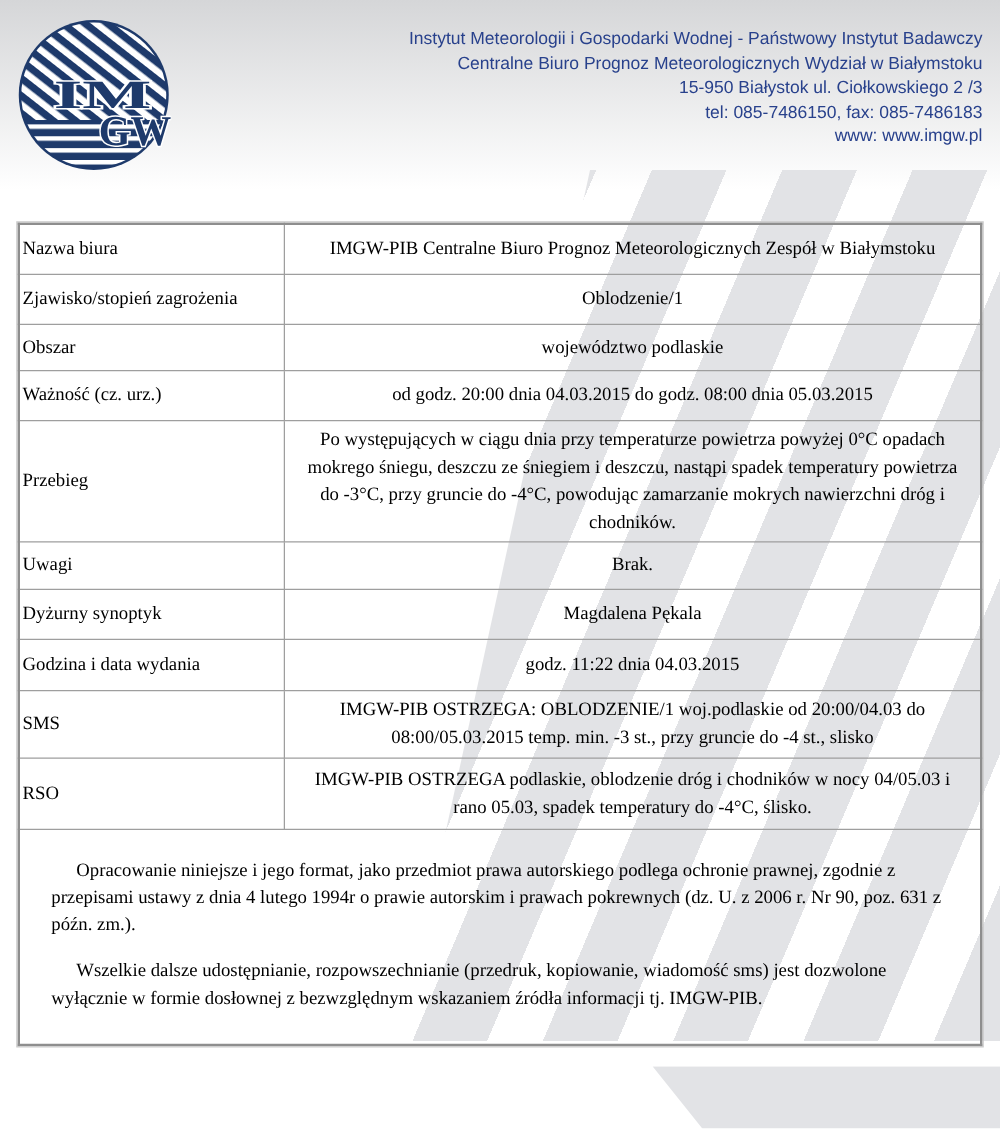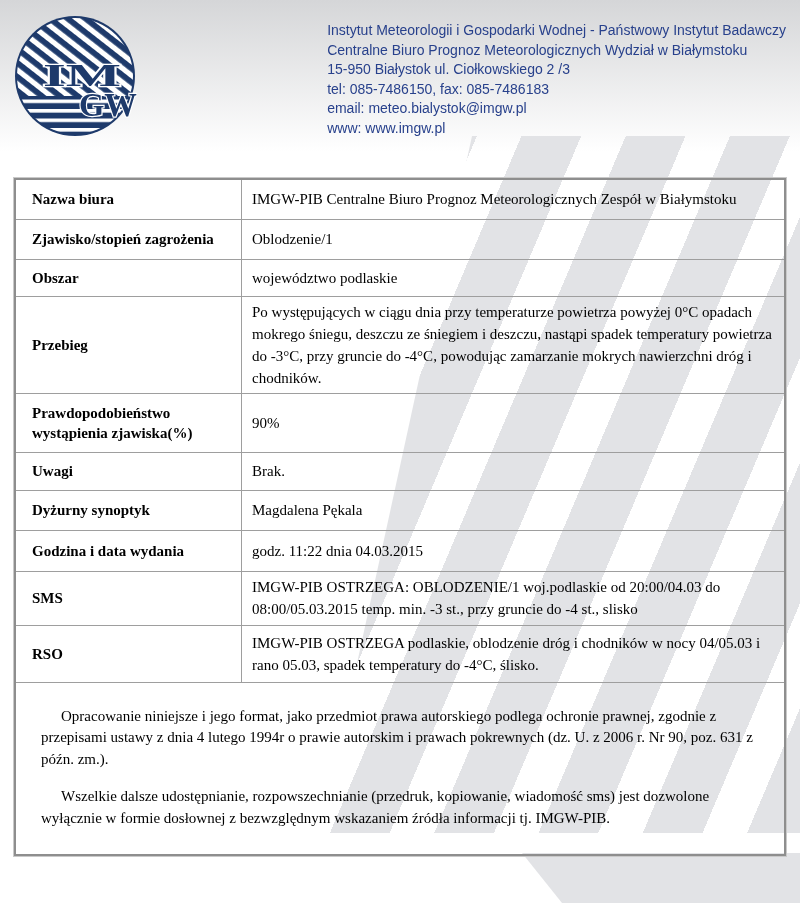--- a/index.html
+++ b/index.html
@@ -11,35 +11,35 @@
         background:linear-gradient(#d5d6d8,#ffffff);}
 
   
   .stripes{position:absolute;top:136px;left:0;width:800px;height:697px;
         background:repeating-linear-gradient(113deg,#e2e3e6 0 55px,rgba(255,255,255,0) 55px 96px);
         clip-path:polygon(59% 0,100% 0,100% 100%,40% 100%);}
   .bottom-band{position:absolute;left:496px;top:853px;width:304px;height:50px;
         background:#e2e3e6;clip-path:polygon(26px 0,304px 0,304px 50px,66px 50px);}
 
   
-  .masthead{position:absolute;top:21px;right:14px;text-align:left;
+  .masthead{position:absolute;top:21px;right:14px;text-align:right;
         font-family:"Liberation Sans",sans-serif;font-size:14px;line-height:19.5px;
         color:#28418c;}
   .masthead .bold{font-weight:normal;}
 
   .logo{position:absolute;top:14px;left:13px;width:124px;height:124px;}
 
   
   table.warning{position:absolute;top:178px;left:14px;width:772px;
         border-collapse:collapse;border:2px solid #8e8e8e;outline:1px solid #c9c9c9;
         background:transparent;table-layout:fixed;}
   table.warning td{border:1px solid #9e9e9e;font-size:15px;color:#000000;
         vertical-align:middle;background:transparent;word-wrap:break-word;}
-  td.lbl{width:203px;font-weight:bold;padding:4px 6px 4px 16px;line-height:20px;}
-  td.val{padding:4px 10px 4px 10px;line-height:22px;}
+  td.lbl{width:203px;font-weight:normal;padding:4px 6px 4px 2px;line-height:20px;}
+  td.val{padding:4px 10px 4px 10px;line-height:22px;text-align:center;}
   tr.title-row td{height:37px;text-align:center;font-weight:bold;font-size:18px;
         color:#e60f0f;}
   tr.footer-row td{padding:7px 9px 9px 9px;font-size:15px;line-height:21.5px;}
   .footer-row p{margin:16px;text-indent:20px;}
 </style>
 </head>
 <body>
 
 <div id="page">
 
@@ -68,45 +68,44 @@
     </g>
     <text x="30" y="72" textLength="78" lengthAdjust="spacingAndGlyphs" font-family="Liberation Serif, serif" font-weight="bold" font-size="32" fill="#1e3a6b" stroke="#ffffff" stroke-width="2.4" paint-order="stroke">IM</text>
     <text x="66" y="102" textLength="58" lengthAdjust="spacingAndGlyphs" font-family="Liberation Serif, serif" font-weight="bold" font-size="34" fill="#1e3a6b" stroke="#ffffff" stroke-width="2.4" paint-order="stroke">GW</text>
   </svg>
 
   <div class="masthead">
     <div>Instytut Meteorologii i Gospodarki Wodnej - Państwowy Instytut Badawczy</div>
     <div class="bold">Centralne Biuro Prognoz Meteorologicznych Wydział w Białymstoku</div>
     <div>15-950 Białystok ul. Ciołkowskiego 2 /3</div>
     <div>tel: 085-7486150, fax: 085-7486183</div>
-    <div>email: meteo.bialystok@imgw.pl</div>
     <div>www: www.imgw.pl</div>
   </div>
 
   <table class="warning">
     <tbody>
       <tr style="height:40px">
         <td class="lbl">Nazwa biura</td>
         <td class="val">IMGW-PIB Centralne Biuro Prognoz Meteorologicznych Zespół w Białymstoku</td>
       </tr>
       <tr style="height:40px">
         <td class="lbl">Zjawisko/stopień zagrożenia</td>
         <td class="val">Oblodzenie/1</td>
       </tr>
       <tr style="height:37px">
         <td class="lbl">Obszar</td>
         <td class="val">województwo podlaskie</td>
       </tr>
+      <tr style="height:40px">
+        <td class="lbl">Ważność (cz. urz.)</td>
+        <td class="val">od godz. 20:00 dnia 04.03.2015 do godz. 08:00 dnia 05.03.2015</td>
+      </tr>
       <tr style="height:78px">
         <td class="lbl">Przebieg</td>
         <td class="val">Po występujących w ciągu dnia przy temperaturze powietrza powyżej 0°C opadach mokrego śniegu, deszczu ze śniegiem i deszczu, nastąpi spadek temperatury powietrza do -3°C, przy gruncie do -4°C, powodując zamarzanie mokrych nawierzchni dróg i chodników.</td>
-      </tr>
-      <tr style="height:59px">
-        <td class="lbl">Prawdopodobieństwo wystąpienia zjawiska(%)</td>
-        <td class="val">90%</td>
       </tr>
       <tr style="height:38px">
         <td class="lbl">Uwagi</td>
         <td class="val">Brak.</td>
       </tr>
       <tr style="height:40px">
         <td class="lbl">Dyżurny synoptyk</td>
         <td class="val">Magdalena Pękala</td>
       </tr>
       <tr style="height:41px">

